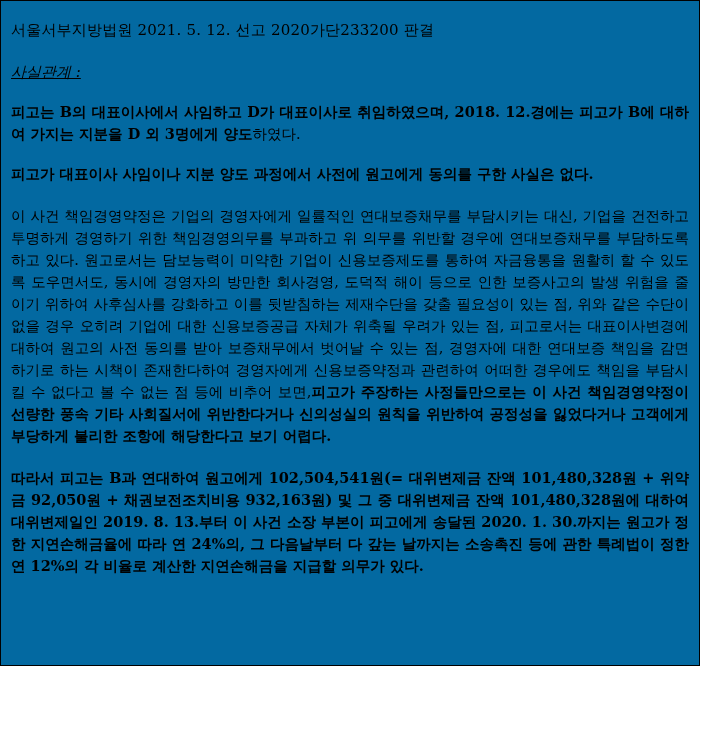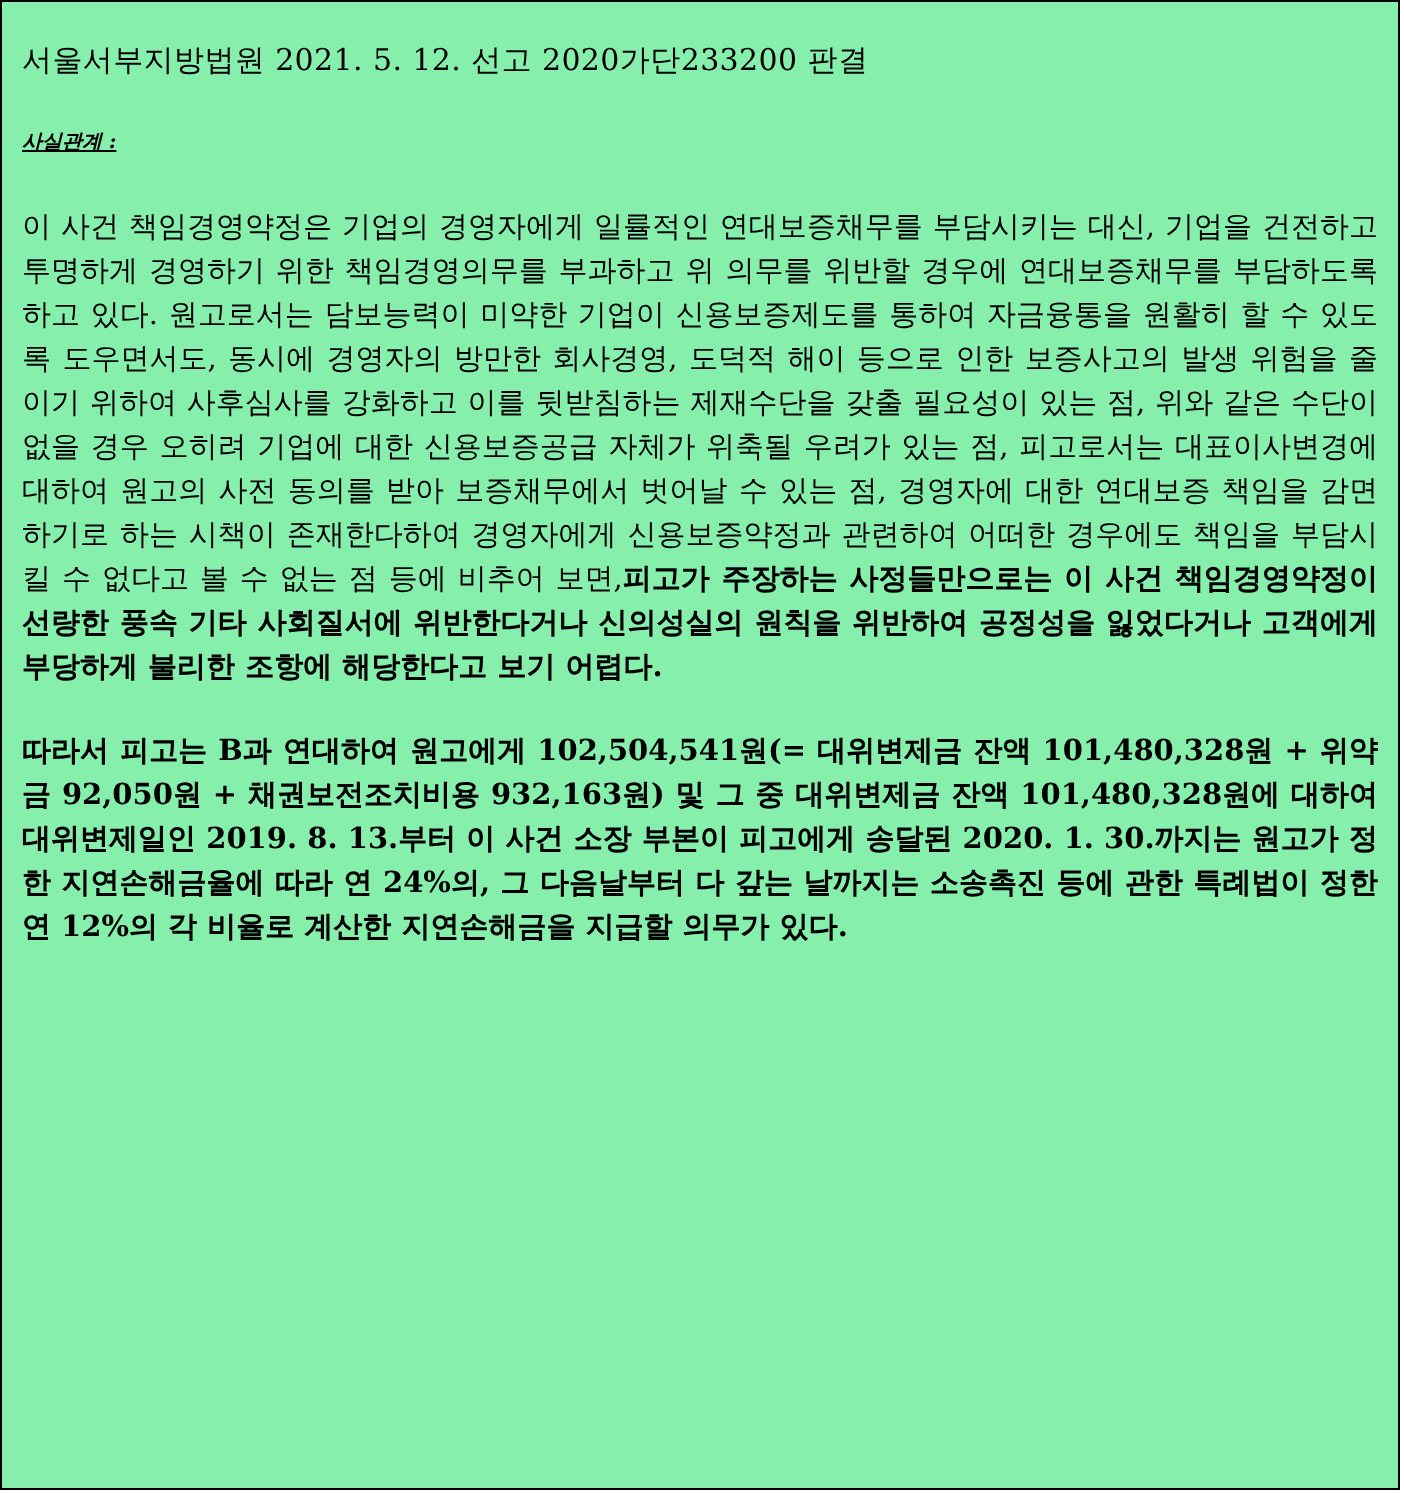--- a/index.html
+++ b/index.html
@@ -1,49 +1,51 @@
 <!DOCTYPE html>
 <html><head>
   <meta charset="utf-8">
   <style>
     html, body { margin: 0; padding: 0; background: #ffffff; }
     body { width: 702px; height: 747px; overflow: hidden; }
     .doc {
       position: absolute; left: 0; top: 0;
-      width: 700px; height: 745px;
+      width: 700px; height: 666px;
       border: 1px solid #000000;
-      background: #86efac;
+      background: #0369a1;
       font-family: "DejaVu Serif", "Liberation Serif", serif;
       color: #000000;
       font-size: 14.5px;
       line-height: 22px;
       box-sizing: border-box;
       padding: 18px 10px 0 10px;
     }
     .title { margin: 0; font-weight: normal; font-size: 15px; letter-spacing: 0.2px; }
     .section-heading {
       margin: 20px 0 0 0;
       font-style: italic; text-decoration: underline;
-      font-size: 10px; font-weight: bold;
+      font-size: 15px; font-weight: normal;
     }
     .para { margin: 0; text-align: justify; word-break: break-all; }
     .bold { font-weight: bold; }
     .normal { font-weight: normal; }
     .gap-sm { margin-top: 18px; }
     .gap-md { margin-top: 20px; }
     .gap-lg { margin-top: 46px; }
   </style>
 </head>
 <body>
 
 <div class="doc">
   <p class="title">서울서부지방법원 2021. 5. 12. 선고 2020가단233200 판결</p>
 
   <p class="section-heading">사실관계 :</p>
 
 
+  <p class="para gap-sm"><span class="bold">피고는 B의 대표이사에서 사임하고 D가 대표이사로 취임하였으며, 2018. 12.경에는 피고가 B에 대하여 가지는 지분을 D 외 3명에게 양도</span><span class="normal">하였다.</span></p>
 
+  <p class="para gap-sm bold">피고가 대표이사 사임이나 지분 양도 과정에서 사전에 원고에게 동의를 구한 사실은 없다.</p>
 
 
   <p class="para gap-md"><span class="normal">이 사건 책임경영약정은 기업의 경영자에게 일률적인 연대보증채무를 부담시키는 대신, 기업을 건전하고 투명하게 경영하기 위한 책임경영의무를 부과하고 위 의무를 위반할 경우에 연대보증채무를 부담하도록 하고 있다. 원고로서는 담보능력이 미약한 기업이 신용보증제도를 통하여 자금융통을 원활히 할 수 있도록 도우면서도, 동시에 경영자의 방만한 회사경영, 도덕적 해이 등으로 인한 보증사고의 발생 위험을 줄이기 위하여 사후심사를 강화하고 이를 뒷받침하는 제재수단을 갖출 필요성이 있는 점, 위와 같은 수단이 없을 경우 오히려 기업에 대한 신용보증공급 자체가 위축될 우려가 있는 점, 피고로서는 대표이사변경에 대하여 원고의 사전 동의를 받아 보증채무에서 벗어날 수 있는 점, 경영자에 대한 연대보증 책임을 감면하기로 하는 시책이 존재한다하여 경영자에게 신용보증약정과 관련하여 어떠한 경우에도 책임을 부담시킬 수 없다고 볼 수 없는 점 등에 비추어 보면,</span><span class="bold">피고가 주장하는 사정들만으로는 이 사건 책임경영약정이 선량한 풍속 기타 사회질서에 위반한다거나 신의성실의 원칙을 위반하여 공정성을 잃었다거나 고객에게 부당하게 불리한 조항에 해당한다고 보기 어렵다.</span></p>
 
   <p class="para gap-md bold">따라서 피고는 B과 연대하여 원고에게 102,504,541원(= 대위변제금 잔액 101,480,328원 + 위약금 92,050원 + 채권보전조치비용 932,163원) 및 그 중 대위변제금 잔액 101,480,328원에 대하여 대위변제일인 2019. 8. 13.부터 이 사건 소장 부본이 피고에게 송달된 2020. 1. 30.까지는 원고가 정한 지연손해금율에 따라 연 24%의, 그 다음날부터 다 갚는 날까지는 소송촉진 등에 관한 특례법이 정한 연 12%의 각 비율로 계산한 지연손해금을 지급할 의무가 있다.</p>
 </div>
 
 </body></html>

